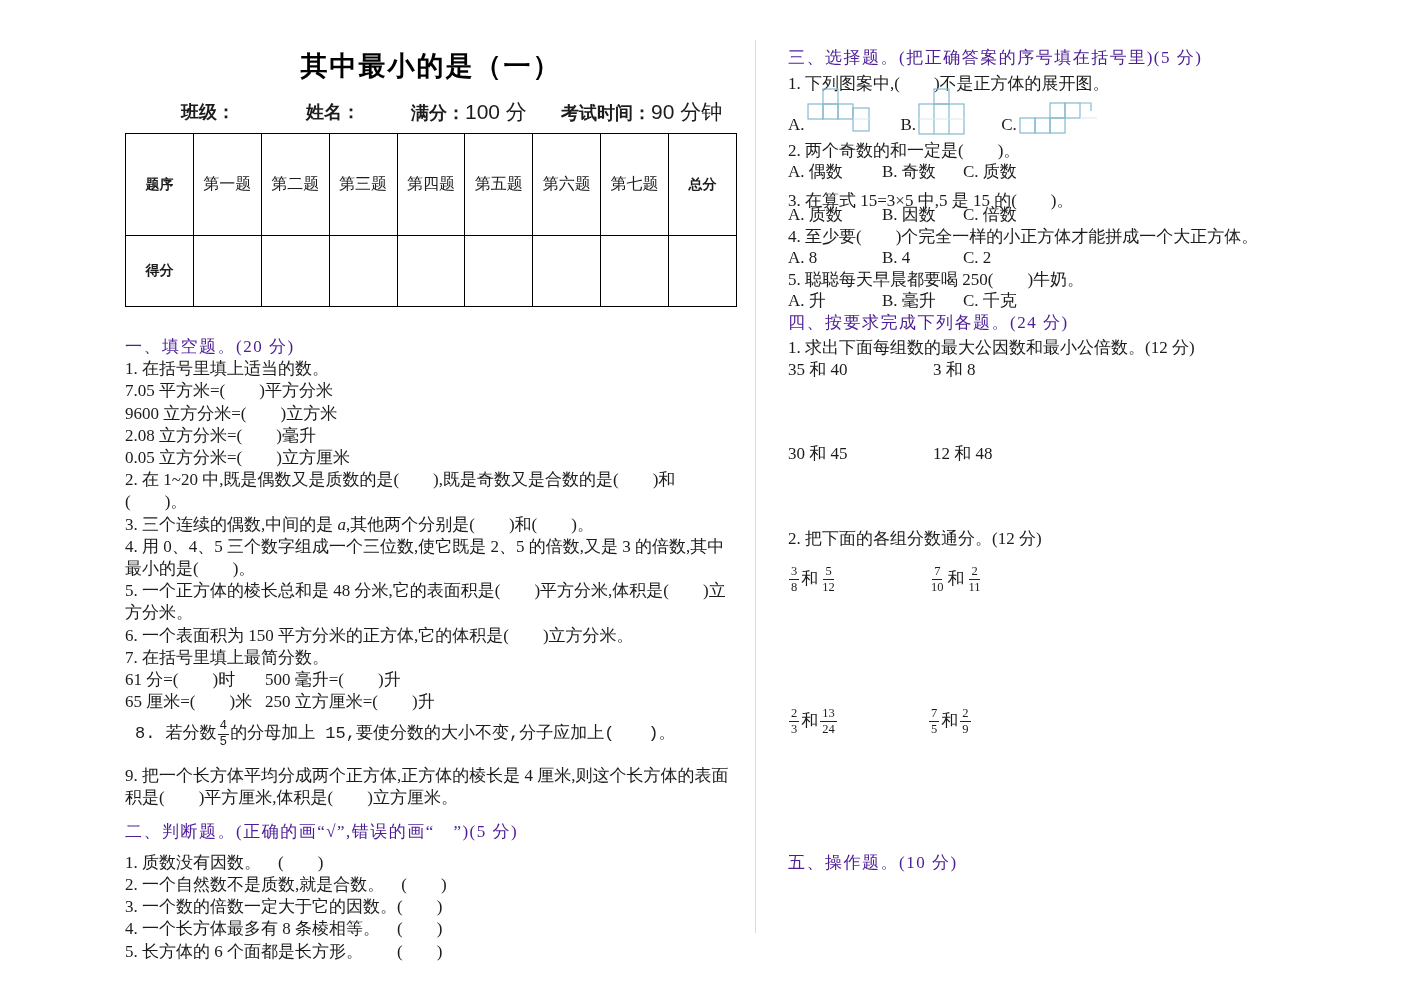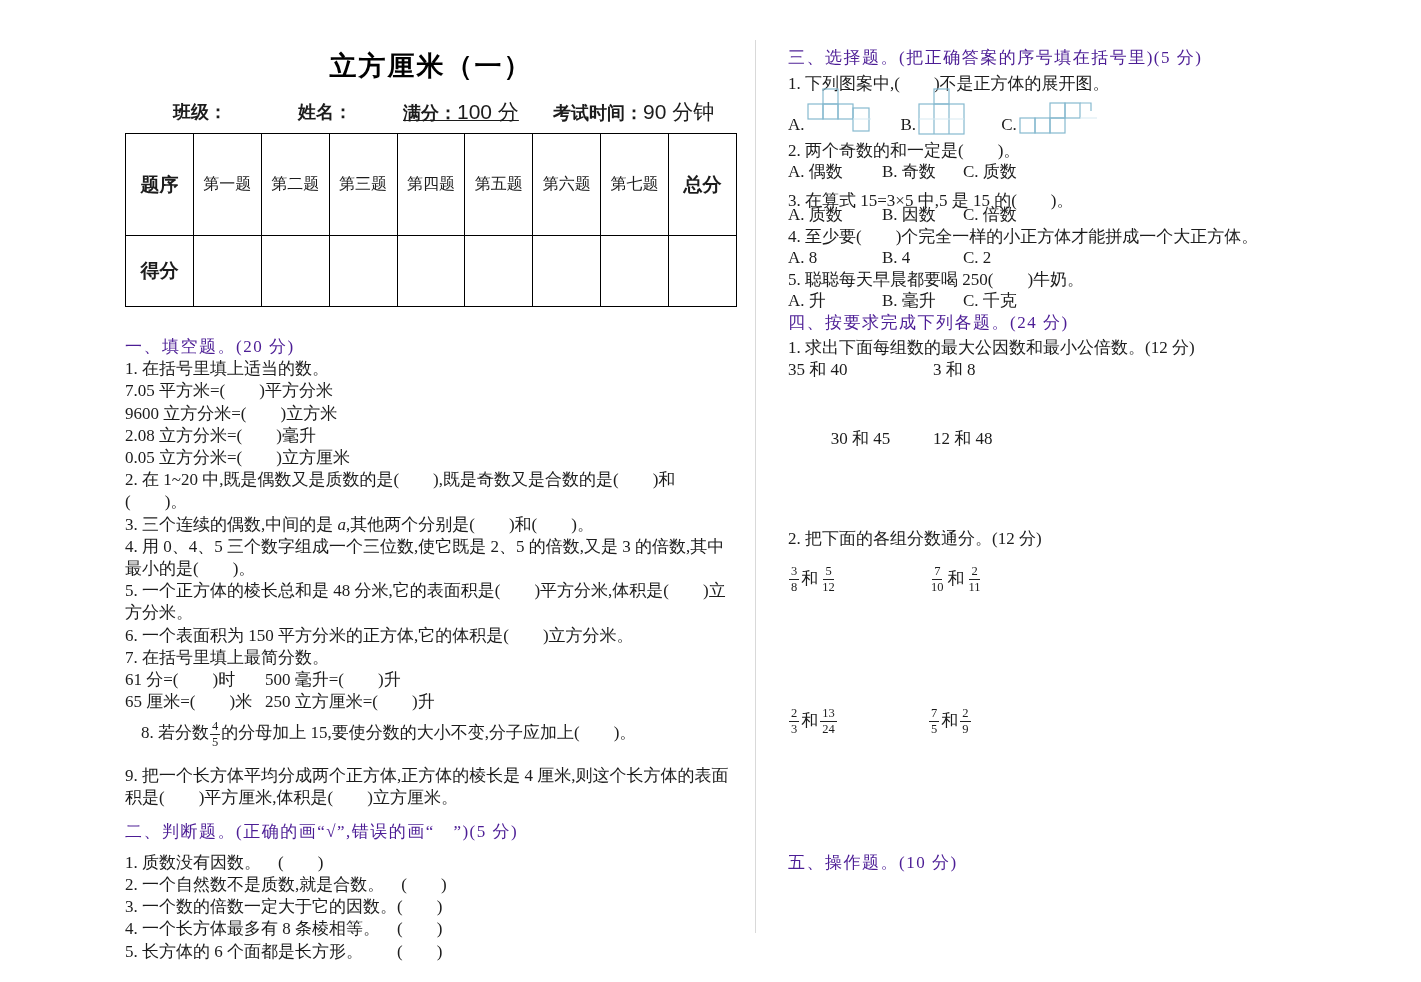--- a/index.html
+++ b/index.html
@@ -14,58 +14,58 @@
   .col-left{position:absolute;left:125px;top:0;width:612px;}
   .col-right{position:absolute;left:788px;top:0;width:616px;}
   .divider{position:absolute;left:755px;top:40px;width:1px;height:893px;background:#d9d9d9;}
 
   
   .paper-title{
     position:absolute;left:0;top:48px;width:612px;text-align:center;
     font-family:"Liberation Sans","DejaVu Sans",sans-serif;
     font-size:27px;font-weight:bold;letter-spacing:2px;color:#000;
   }
-  .info-row{position:absolute;left:8px;top:98px;width:612px;height:28px;}
+  .info-row{position:absolute;left:16px;top:98px;width:612px;height:28px;}
   .info-row .lbl{position:absolute;font-size:18px;font-weight:600;white-space:nowrap;}
   .info-row .val{font-size:21px;font-family:"Liberation Sans","DejaVu Sans",sans-serif;font-weight:500;}
   .pos-class{left:40px;top:2px;}
   .pos-name{left:165px;top:2px;}
-  .pos-score{left:270px;top:0;text-decoration:underline;}
+  .pos-score{left:270px;top:0;}
   .pos-time{left:420px;top:0;}
 
   
   table.score{
     position:absolute;left:0;top:133px;width:612px;
     border-collapse:collapse;table-layout:fixed;
   }
   table.score td,table.score th{
     border:1.6px solid #000;text-align:center;vertical-align:middle;
     font-size:16px;font-weight:normal;padding:0;
   }
   table.score tr.r1 td,table.score tr.r1 th{height:101px;}
   table.score tr.r2 td,table.score tr.r2 th{height:70px;}
-  table.score .hd{font-family:Liberation Serif, serif;font-weight:bold;font-size:19px;}
+  table.score .hd{font-family:Liberation Serif, serif;font-weight:bold;font-size:14px;}
 
   
   .sec-head{
     color:#4c1d95;font-size:17px;letter-spacing:1.5px;white-space:nowrap;
   }
   .body-text{font-size:17px;line-height:22.2px;}
   .left-body{position:absolute;left:0;top:336px;width:612px;}
   .left-body .line{min-height:22.2px;}
   .two-col .c1{display:inline-block;width:140px;}
   .sec2-block{margin-top:11px;}
   .sec2-items{margin-top:9px;line-height:21.7px;}
 
   
   .frac{display:inline-flex;flex-direction:column;align-items:center;
         vertical-align:middle;line-height:1.15;font-size:12.5px;margin:0 1px;}
   .frac .fn{border-bottom:1px solid #222;padding:0 2px;}
   .frac .fd{padding:0 2px;}
-  .fq8{margin:6px 16px;}
+  .fq8{margin:6px 10px;font-family:Liberation Mono, monospace;}
 
   
   .abs{position:absolute;left:0;white-space:nowrap;}
   .opt-row span{display:inline-block;}
   .opt-row .o1{width:94px;}
   .opt-row .o2{width:81px;}
 
   .nets{position:absolute;left:0;top:88px;display:flex;align-items:flex-end;}
   .net-group{display:flex;align-items:flex-end;}
   .net-label{font-size:17px;margin-right:2px;}
@@ -81,21 +81,21 @@
 </style>
 </head>
 <body>
 
 <div class="page">
 
   <div class="divider"></div>
 
   <div class="col-left">
 
-    <div class="paper-title">立方厘米（一）</div>
+    <div class="paper-title">其中最小的是（一）</div>
 
     <div class="info-row">
       <span class="lbl pos-class">班级：</span>
       <span class="lbl pos-name">姓名：</span>
       <span class="lbl pos-score"><span>满分：</span><span class="val">100 分</span></span>
       <span class="lbl pos-time"><span>考试时间：</span><span class="val">90 分钟</span></span>
     </div>
 
     <table class="score">
       <tbody>
@@ -215,21 +215,21 @@
     <div class="abs" style="top:226px;">4. 至少要(　　)个完全一样的小正方体才能拼成一个大正方体。</div>
     <div class="abs opt-row" style="top:247px;"><span class="o1">A. 8</span><span class="o2">B. 4</span><span class="o3">C. 2</span></div>
 
     <div class="abs" style="top:269px;">5. 聪聪每天早晨都要喝 250(　　)牛奶。</div>
     <div class="abs opt-row" style="top:290px;"><span class="o1">A. 升</span><span class="o2">B. 毫升</span><span class="o3">C. 千克</span></div>
 
     <div class="abs sec-head" style="top:312px;text-align:right;">四、按要求完成下列各题。(24 分)</div>
     <div class="abs" style="top:337px;">1. 求出下面每组数的最大公因数和最小公倍数。(12 分)</div>
 
     <div class="abs pair-row" style="top:359px;"><span class="p1">35 和 40</span><span>3 和 8</span></div>
-    <div class="abs pair-row" style="top:428px;text-align:center;"><span class="p1">30 和 45</span><span>12 和 48</span></div>
+    <div class="abs pair-row" style="top:443px;"><span class="p1">30 和 45</span><span>12 和 48</span></div>
 
     <div class="abs" style="top:528px;">2. 把下面的各组分数通分。(12 分)</div>
 
     <div class="frac-row" style="top:562px;width:616px;height:34px;">
       <span class="fg">
         <span class="frac">
             <span class="fn">3</span>
             <span class="fd">8</span>
           </span>
         <span class="conj">和</span>

